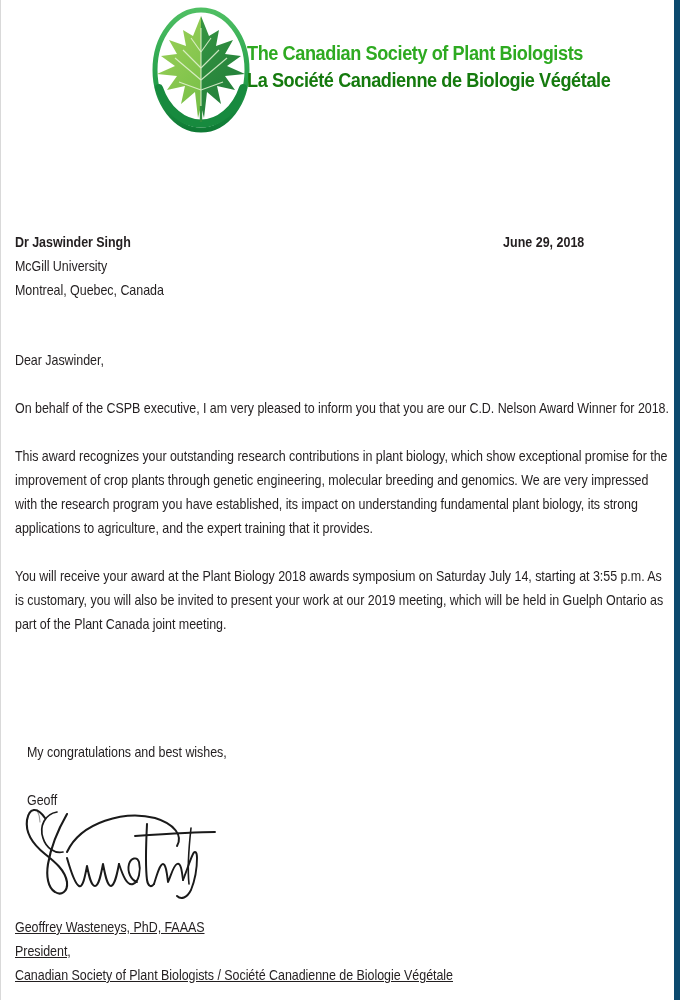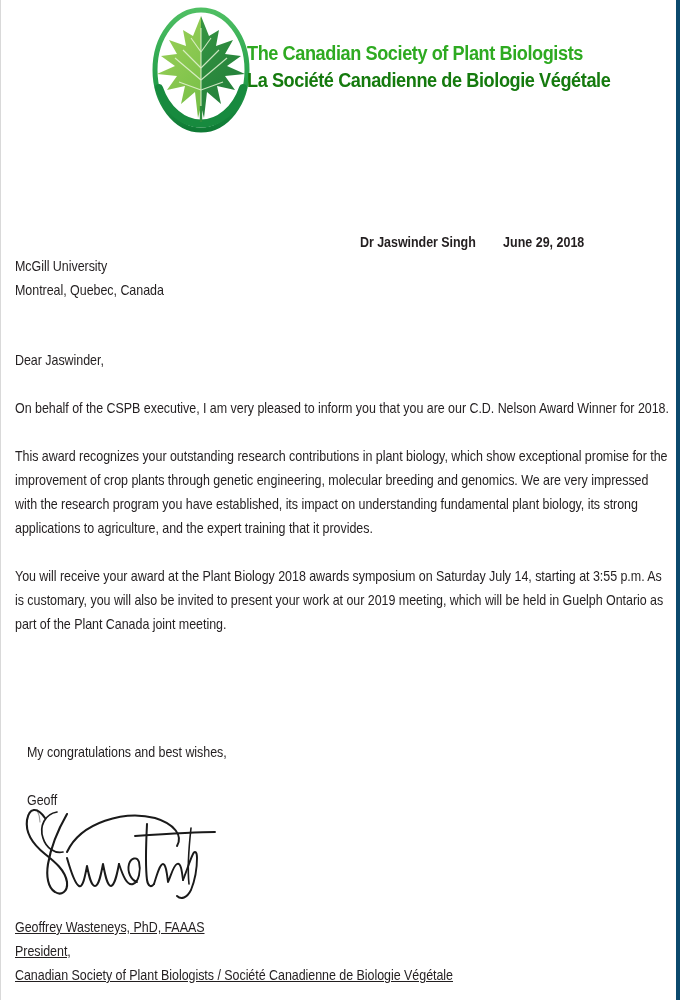--- a/index.html
+++ b/index.html
@@ -15,21 +15,21 @@
     color: #231f20;
     overflow: hidden;
     position: relative;
   }
   .page {
     position: relative;
     width: 680px;
     height: 1000px;
     box-sizing: border-box;
     border-left: 1px solid #d9d9d9;
-    border-right: 4px solid #0c4a6e;
+    border-right: 6px solid #0c4a6e;
     background: #ffffff;
   }
 
   
   .letterhead {
     position: absolute;
     left: 0;
     top: 0;
     width: 680px;
     height: 140px;
@@ -73,21 +73,21 @@
     width: 652px;
   }
   .addressee-block {
     position: absolute;
     left: 0;
     top: 230px;
     width: 652px;
   }
   .addressee-row {
     display: flex;
-    justify-content: flex-end;
+    justify-content: space-between;
     align-items: baseline;
   }
   .addr-line,
   .para,
   .sign-line {
     font-family: "Liberation Sans", sans-serif;
     font-size: 14.2px;
     line-height: 24px;
     color: #231f20;
     transform: scaleX(0.88);

